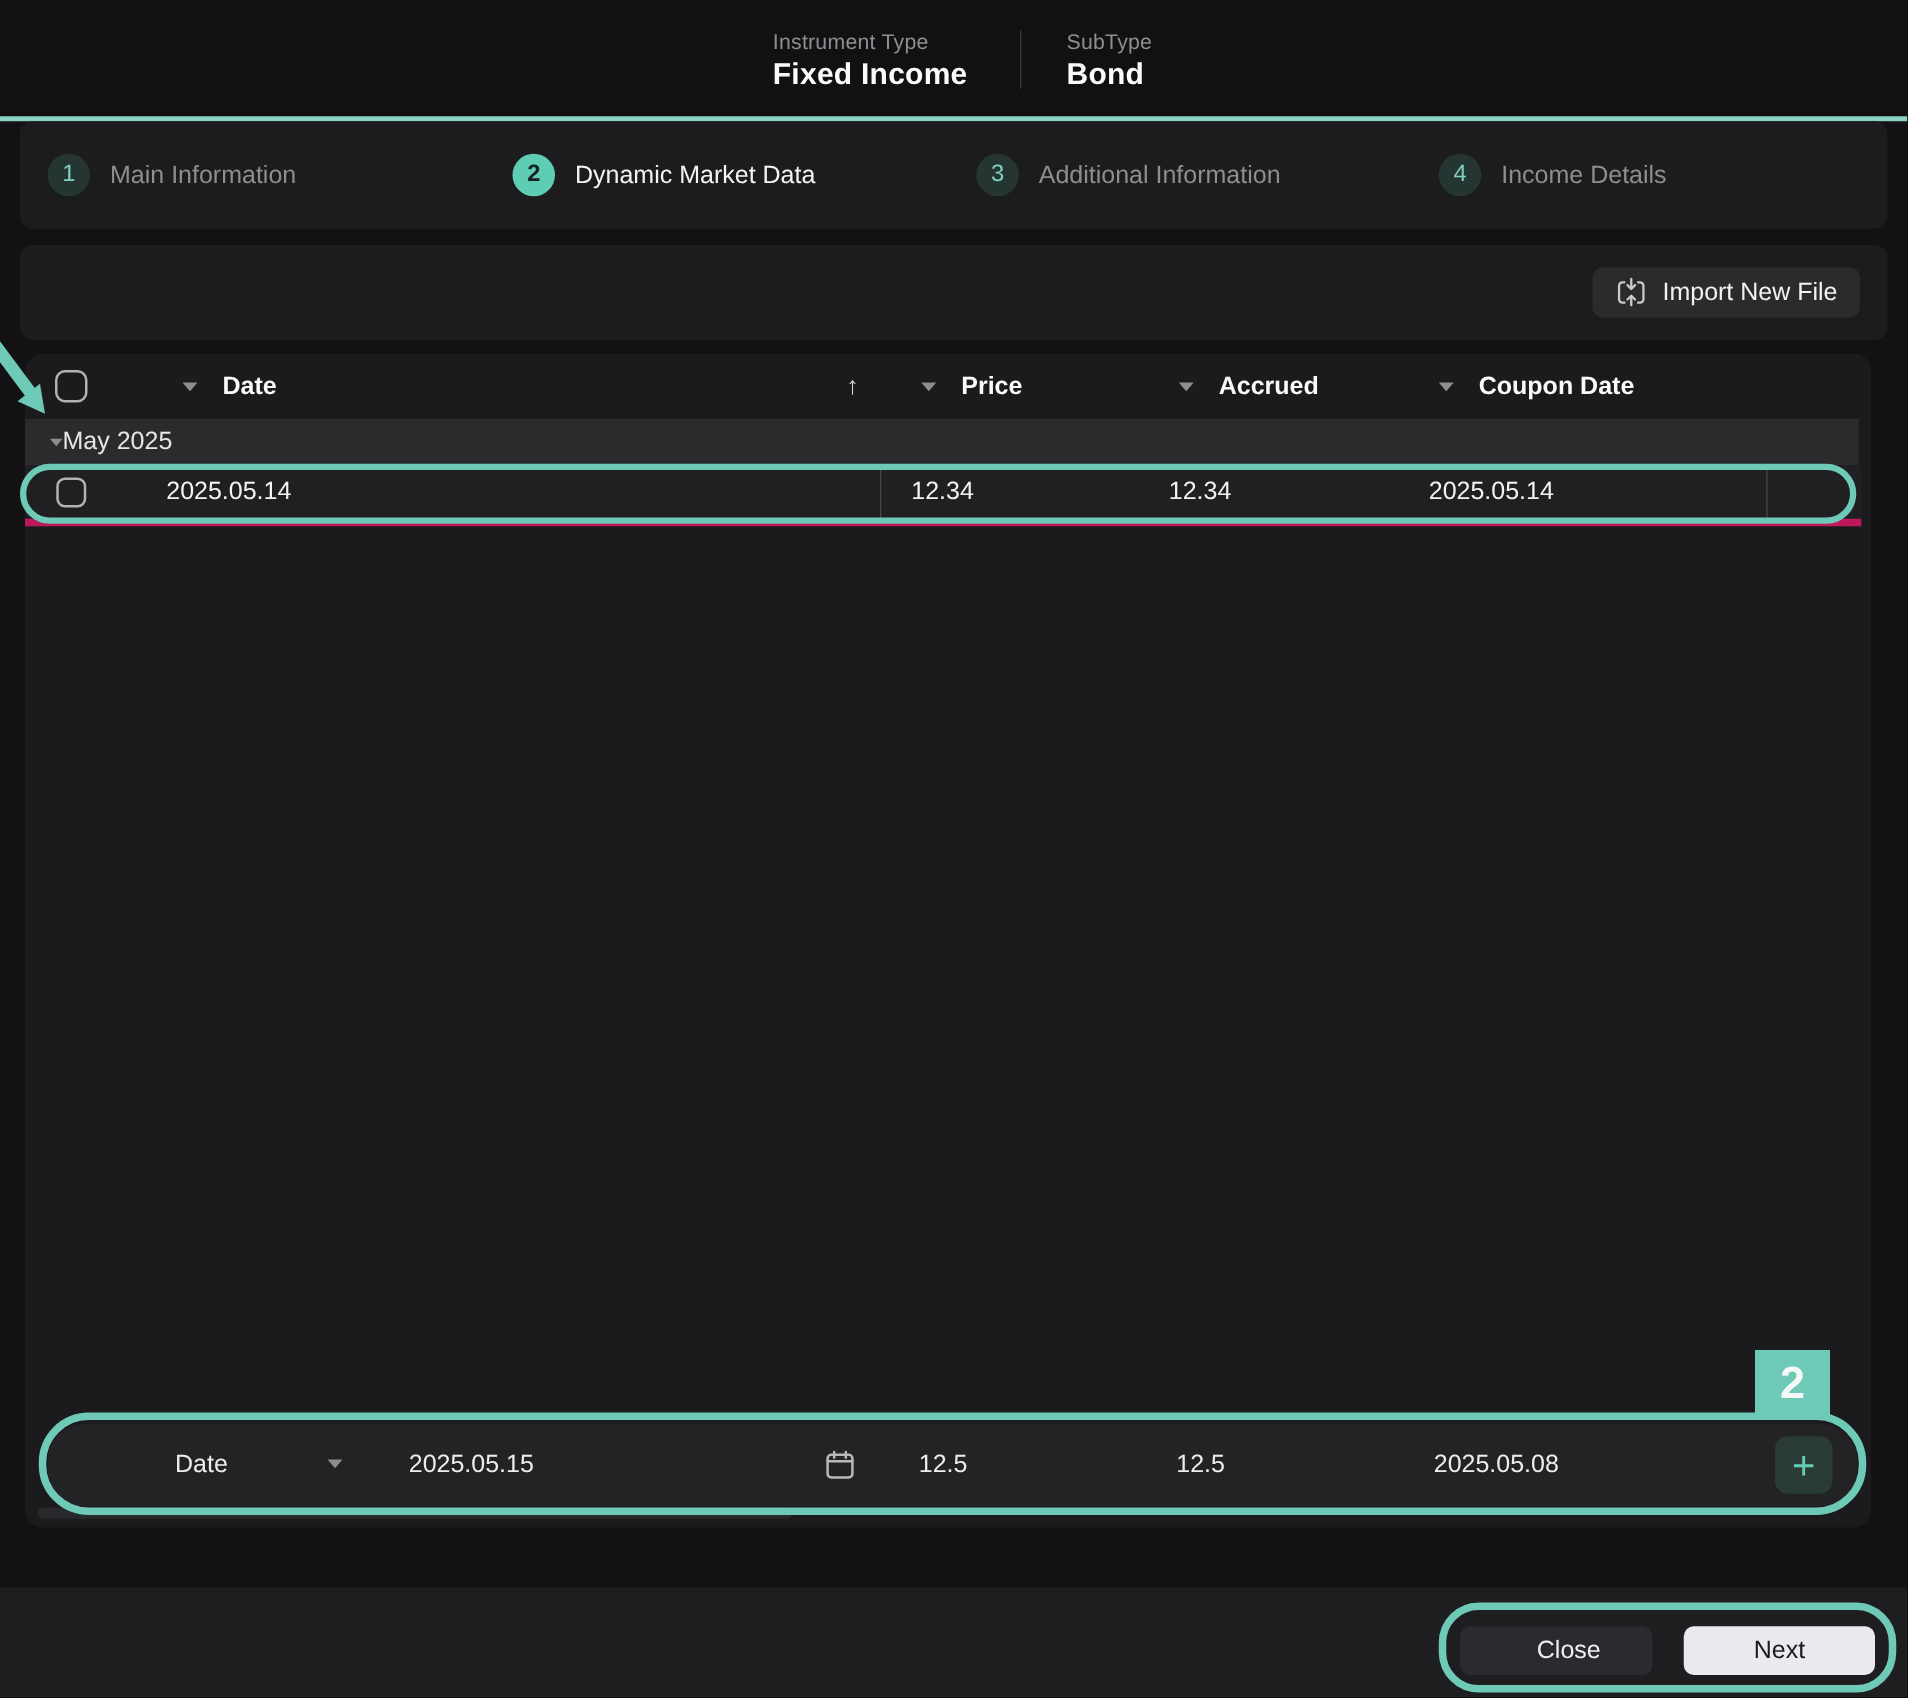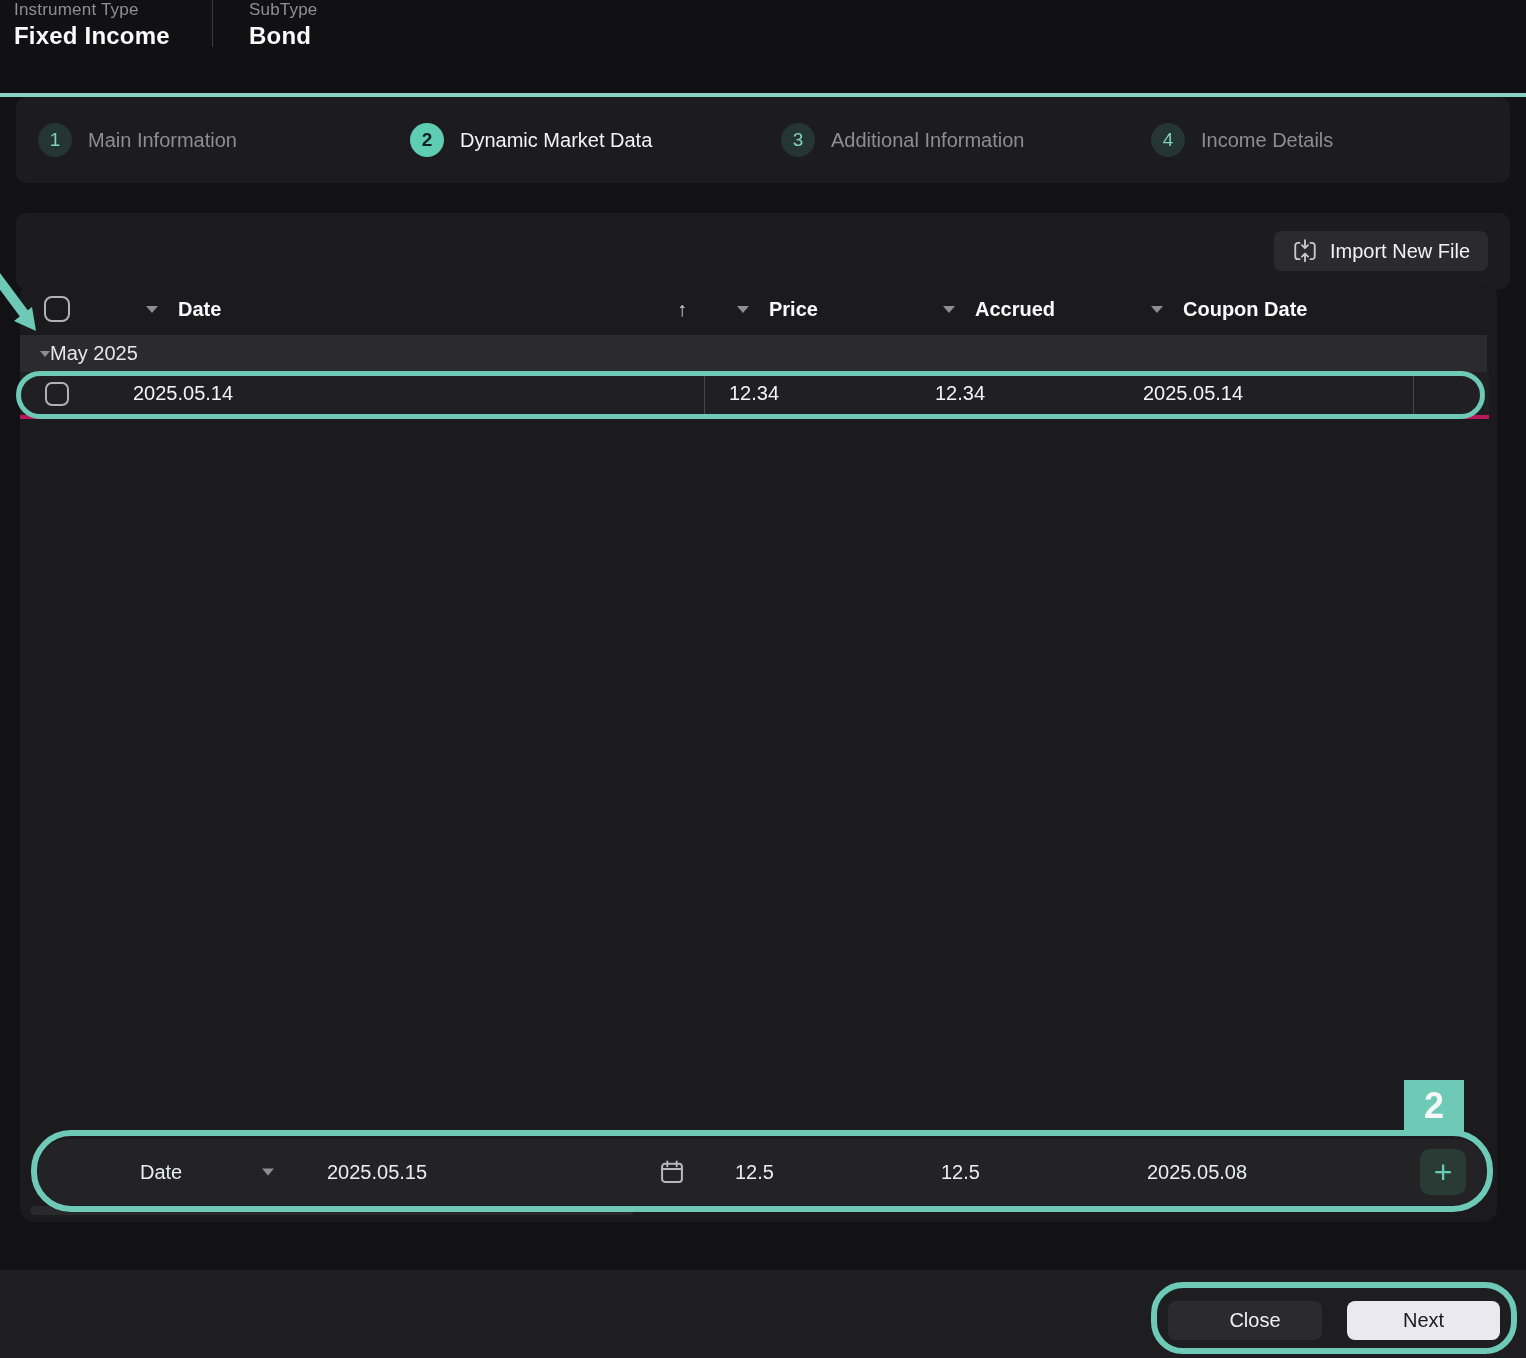--- a/index.html
+++ b/index.html
@@ -1,40 +1,40 @@
 <!DOCTYPE html>
 <html><head>
 <meta charset="utf-8">
 <style>
   html,body{margin:0;padding:0;background:#0e0e10;}
   .app{position:relative;width:1526px;height:1358px;background:#121214;overflow:hidden;
        font-family:"Liberation Sans",sans-serif;color:#e8e8ea;}
 
   
   .topbar{position:absolute;left:0;top:0;width:1526px;height:93px;background:#111113;
-          display:flex;align-items:flex-start;box-sizing:border-box;}
+          display:flex;align-items:flex-start;padding-top:24px;box-sizing:border-box;justify-content:center;}
   .meta{display:flex;flex-direction:column;gap:2px;}
   .meta-1{margin-left:14px;width:198px;}
   .meta-label{font-size:17px;color:#8f8f92;letter-spacing:.2px;}
   .meta-value{font-size:24px;font-weight:700;color:#fafafa;letter-spacing:.2px;}
   .vdivider{width:1px;height:47px;background:#3a3a3e;margin-right:36px;}
   .accent-line{position:absolute;left:0;top:93px;width:1526px;height:4px;background:#8ad2c4;}
 
   
   .stepper{position:absolute;left:16px;top:97px;width:1494px;height:86px;background:#1c1c1e;border-radius:10px;}
   .step{position:absolute;top:0;height:86px;display:flex;align-items:center;gap:16px;}
   .step-1{left:22px}.step-2{left:394px}.step-3{left:765px}.step-4{left:1135px}
   .step-circle{width:34px;height:34px;border-radius:50%;display:flex;align-items:center;justify-content:center;
                font-size:19px;background:#253531;color:#7fd0bf;}
   .step-2 .step-circle{background:#5fccb4;color:#13221e;font-weight:600;}
   .step-label{font-size:20px;color:#8e8e90;text-align:center;}
   .step-2 .step-label{color:#f3f3f4;font-weight:500;}
 
   
-  .toolbar{position:absolute;left:16px;top:213px;width:1494px;height:76px;background:#1c1c1e;border-radius:10px;}
+  .toolbar{position:absolute;left:16px;top:196px;width:1494px;height:76px;background:#1c1c1e;border-radius:10px;}
   .import-btn{position:absolute;right:22px;top:18px;height:40px;padding:0 18px;border:none;cursor:pointer;
               background:#2b2b2e;border-radius:8px;display:flex;align-items:center;gap:12px;
               color:#f2f2f3;font-size:20px;font-family:inherit;}
   .import-btn svg{display:block;}
 
   
   .grid-panel{position:absolute;left:20px;top:283px;width:1477px;height:939px;background:#1b1b1d;
               border-radius:14px;overflow:hidden;}
   .grid-header{display:grid;grid-template-columns:105px 580px 206px 208px 295px 1fr;height:52px;
                font-weight:700;font-size:20px;color:#fafafa;}
@@ -46,21 +46,21 @@
          border-top:7px solid #8e8e91;display:inline-block;flex:none;}
   .checkbox{width:26px;height:26px;border:2px solid #b2b2b5;border-radius:8px;background:transparent;
             box-sizing:border-box;flex:none;cursor:pointer;}
   .row-checkbox{width:24px;height:24px;border-radius:7px;}
 
   .group-row{height:37px;margin-right:10px;background:#2b2b2d;display:flex;align-items:center;
              gap:0;padding-left:20px;font-size:20px;color:#e6e6e8;}
   .group-row .caret{border-left-width:5px;border-right-width:5px;border-top-width:6px;}
 
   .data-row{display:grid;grid-template-columns:105px 580px 206px 208px 295px 1fr;height:43px;
-            font-size:20px;color:#f3f3f5;background:#202023;border-bottom:4px solid #be185d;margin-right:8px;}
+            font-size:20px;color:#f3f3f5;background:#202023;border-bottom:6px solid #be185d;margin-right:8px;}
   .cell{display:flex;align-items:center;height:100%;box-sizing:border-box;padding-left:24px;}
   .cell-check{padding-left:25px;}
   .cell-date{padding-left:8px;border-right:1px solid #47474a;}
   .cell-coupon{border-right:1px solid #47474a;}
 
   
   .add-row{position:absolute;left:18px;top:856px;width:1448px;height:66px;background:#232326;border-radius:30px;}
   .ar{position:absolute;top:50%;transform:translateY(-50%);font-size:20px;color:#ecedee;}
   .ar-caret{top:calc(50% - 3px);}
   .plus-btn{position:absolute;left:1382px;top:10px;width:46px;height:46px;border:none;cursor:pointer;

